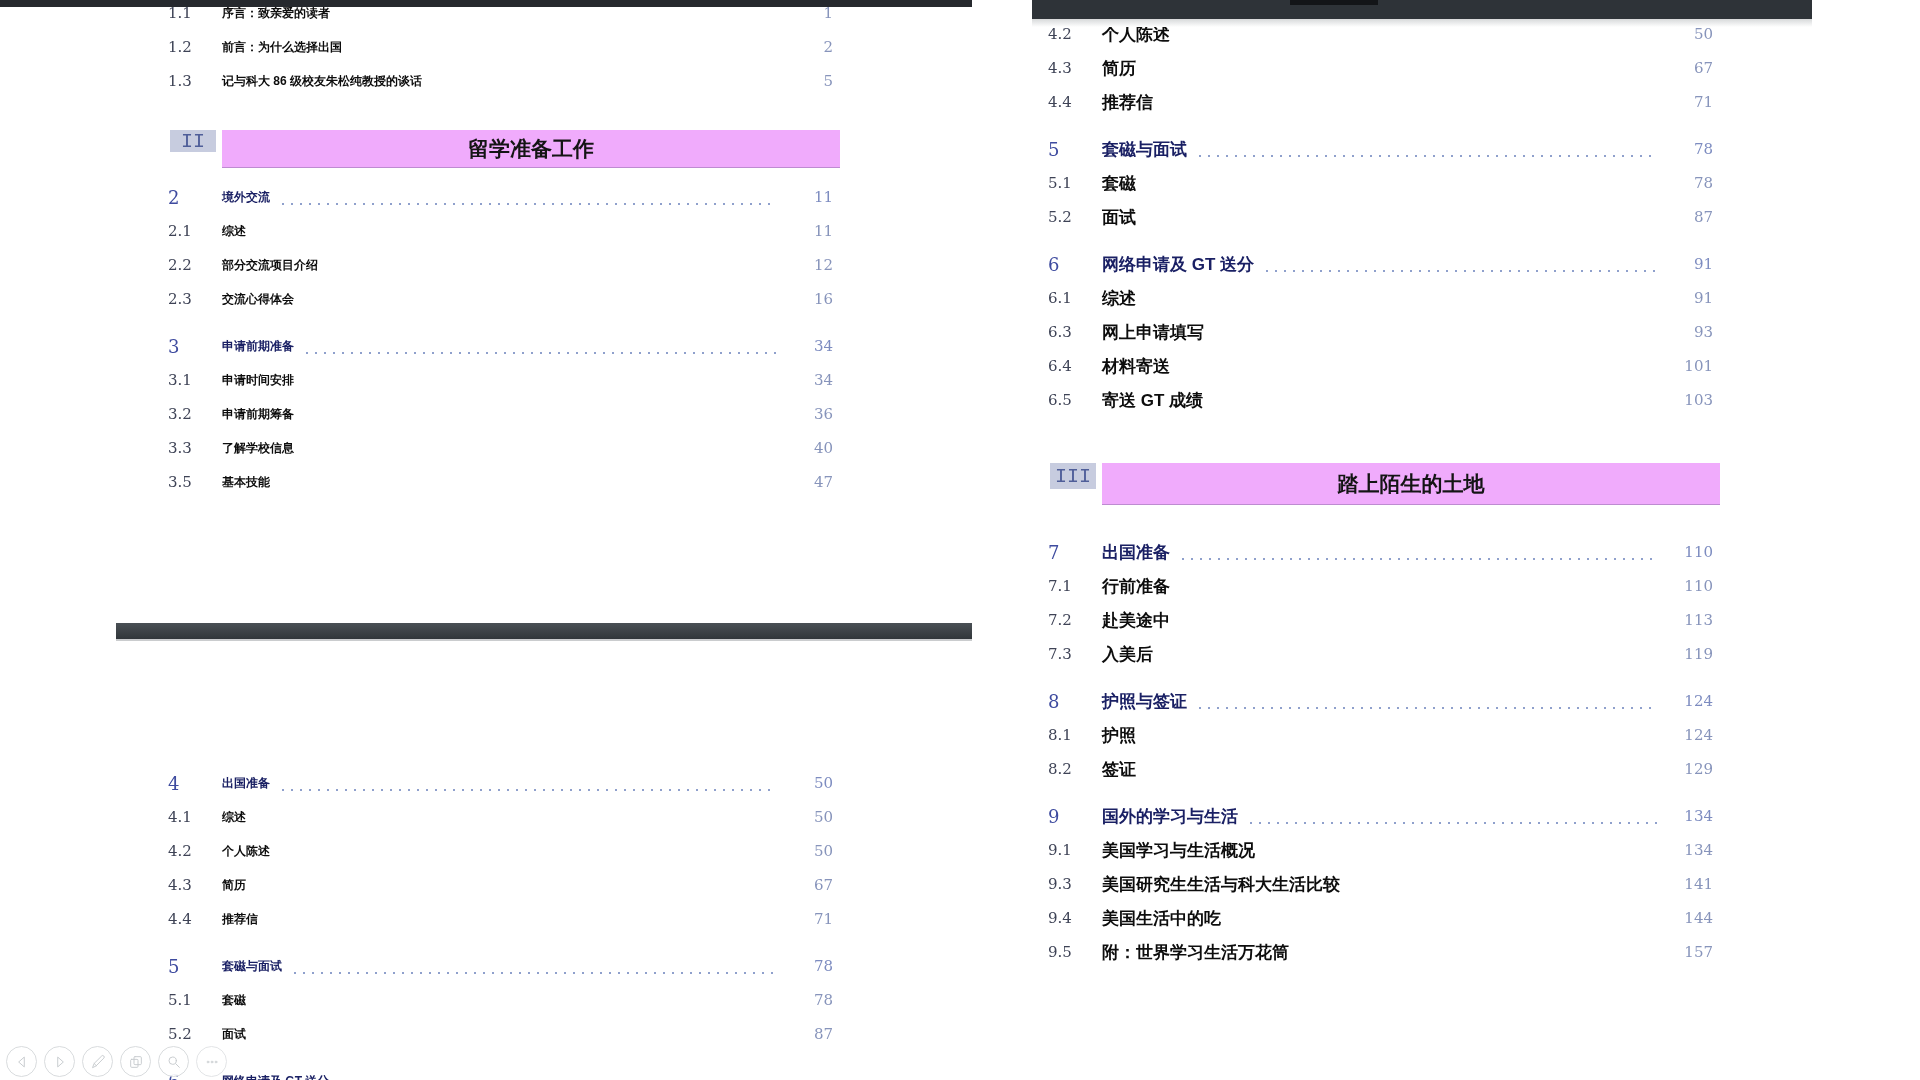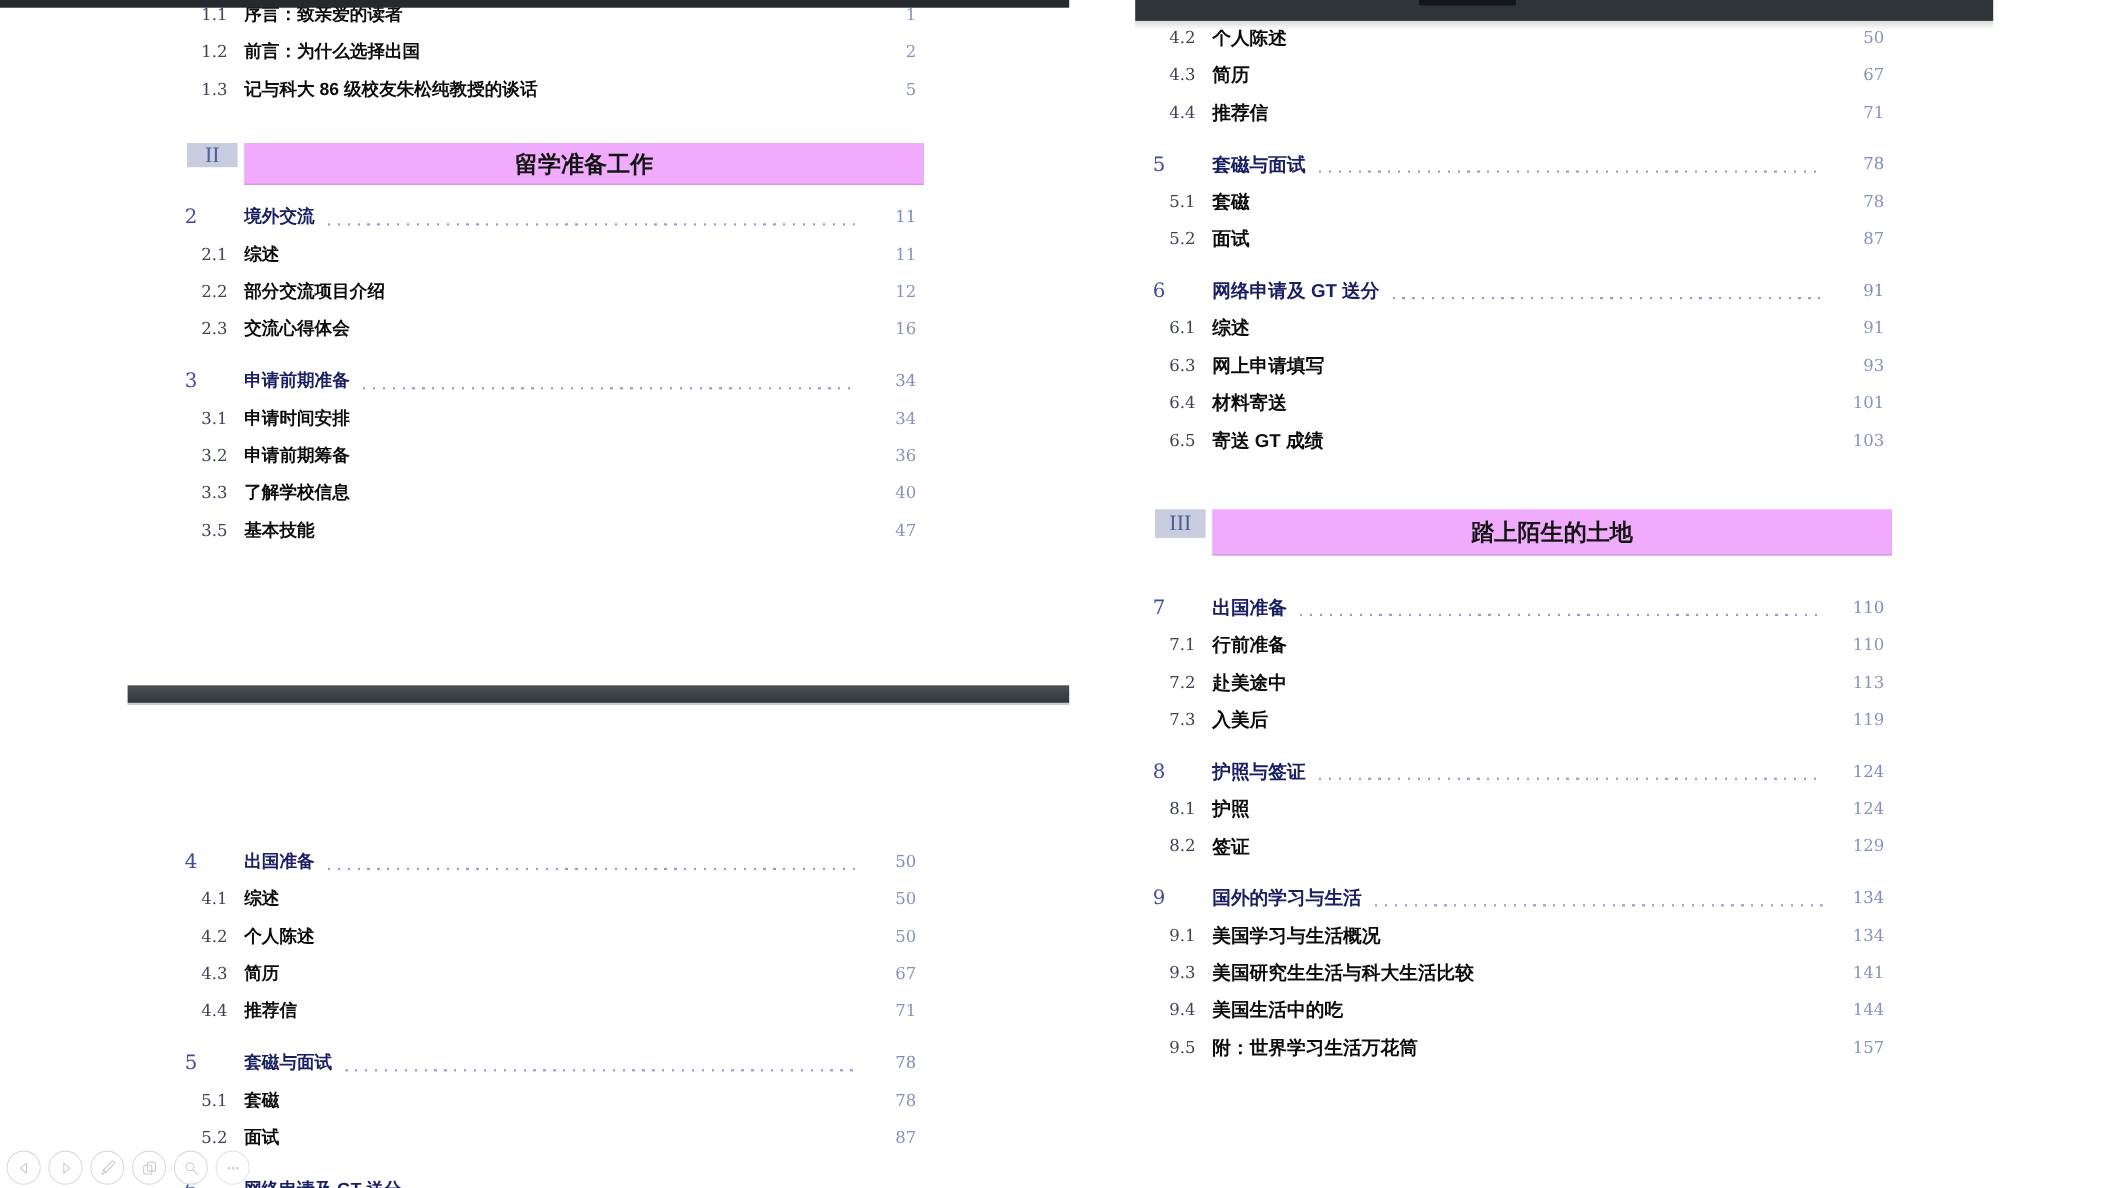--- a/index.html
+++ b/index.html
@@ -24,42 +24,42 @@
   #right-page       { left:1032px; top:19px; width:888px; height:1061px; }
 
   .rows { position:absolute; top:0; }
   #left-page-top .rows, #left-page-bottom .rows { left:168px; width:665px; }
   #right-page .rows { left:16px; width:665px; }   
 
   
   .row { display:flex; align-items:center; height:34px; position:relative; }
   .r-right .row { height:34px; }
   .num   { width:54px; flex:0 0 54px; font-family:"DejaVu Serif","Liberation Serif",serif; }
-  .item  .num { font-size:15px; color:#3e4356;text-align:center; }
+  .item  .num { font-size:15px; color:#3e4356; }
   .chap  .num { font-size:18px; color:#3e4b9f; }
-  .label { font-weight:bold; font-size:16px; color:#0d0d0d; white-space:nowrap; }
+  .label { font-weight:bold; font-size:12px; color:#0d0d0d; white-space:nowrap; }
   .chap .label { color:#1a2064; }
   .r-right .label { font-size:17px; }
   .dots  { flex:1 1 auto; height:2px; align-self:flex-end; margin:0 10px 9px 12px;
            background:repeating-linear-gradient(90deg,#8fa0cc 0 2px,transparent 2px 9px); }
   .fill  { flex:1 1 auto; }
   .pg    { flex:0 0 46px; width:46px; text-align:right;
            font-family:"DejaVu Serif","Liberation Serif",serif; font-size:15px; color:#8794bb; }
   .chap .pg { color:#7d8cc0; }
 
   
   .chap { margin-top:13px; }
   .chap.first-after-band { margin-top:12px; }
 
   
   .part { position:relative; height:38px; margin-top:32px; margin-bottom:12px; }
   .r-right .part { height:42px; margin-top:46px; margin-bottom:0;text-align:center; }
   .part .pbox { position:absolute; left:2px; top:0; bottom:16px; width:46px; background:#c7ccdf;
                 display:flex; align-items:center; justify-content:center;
-                font-family:Liberation Serif, serif; font-size:20px; color:#4f5e99; }
+                font-family:Liberation Mono, monospace; font-size:20px; color:#4f5e99; }
   .part .pbar { position:absolute; left:54px; top:0; bottom:0; right:-7px; background:#f0abfc;
                 display:flex; align-items:center; justify-content:center;
                 font-weight:bold; font-size:21px; color:#141414;
                 border-bottom:1px solid rgba(40,45,80,.25); }
 
   
   #float-toolbar { left:6px; top:1046px; display:flex; gap:7px; z-index:60; }
   .cbtn { width:31px; height:31px; border-radius:50%; border:1.5px solid #d9dcde;
           background:rgba(255,255,255,.92); display:flex; align-items:center; justify-content:center; }
   .cbtn svg { stroke:#c5c9cc; fill:none; stroke-width:1.4; stroke-linecap:round; stroke-linejoin:round; }

